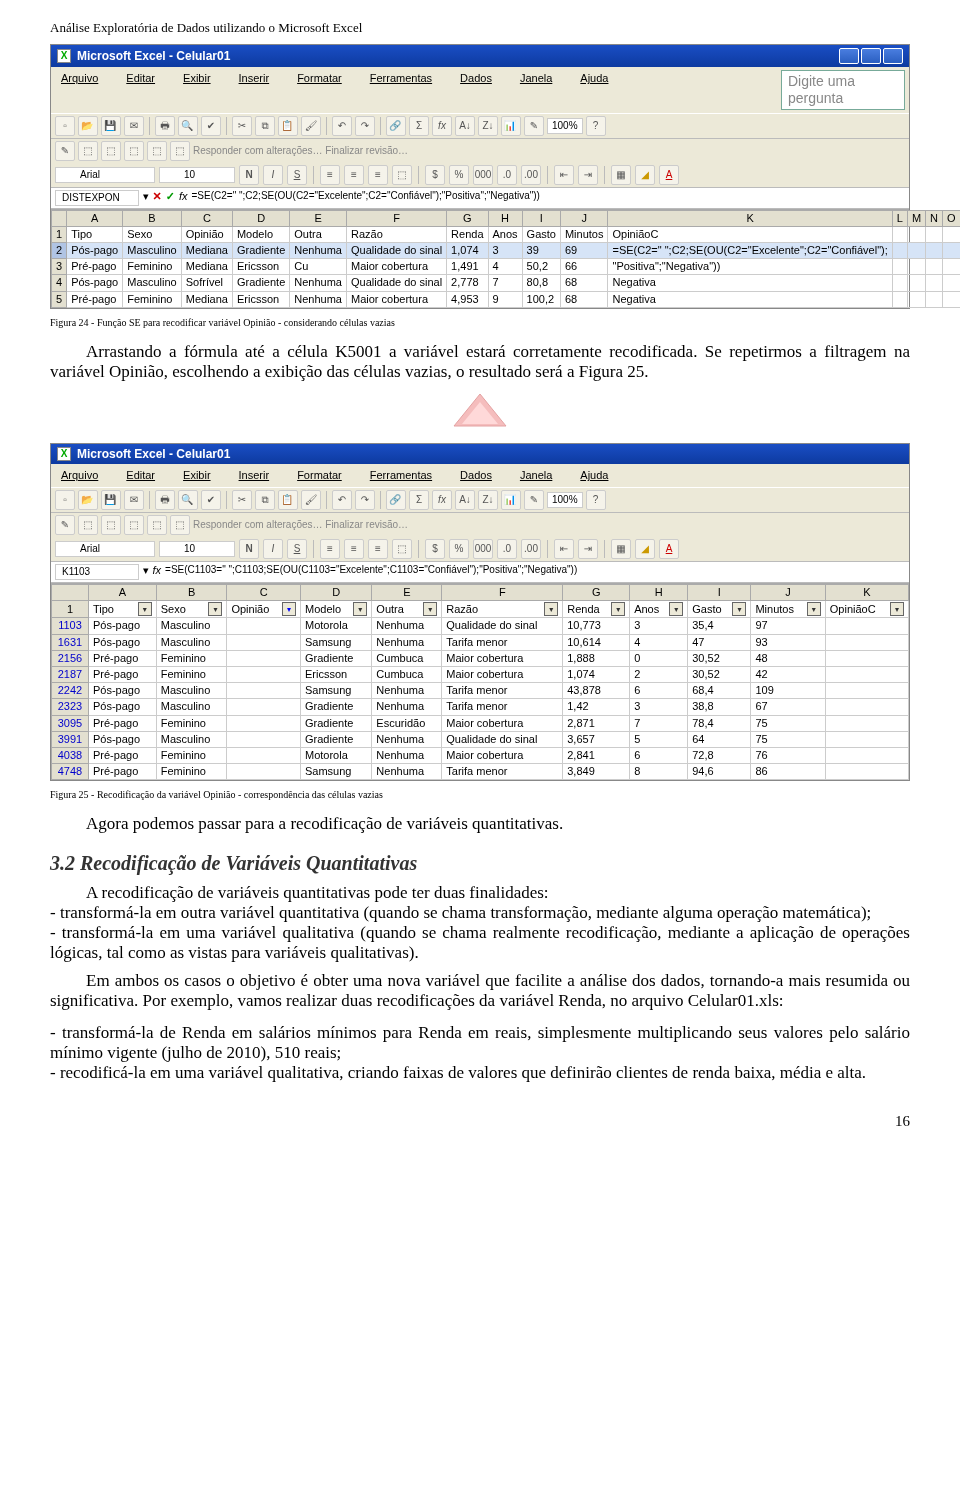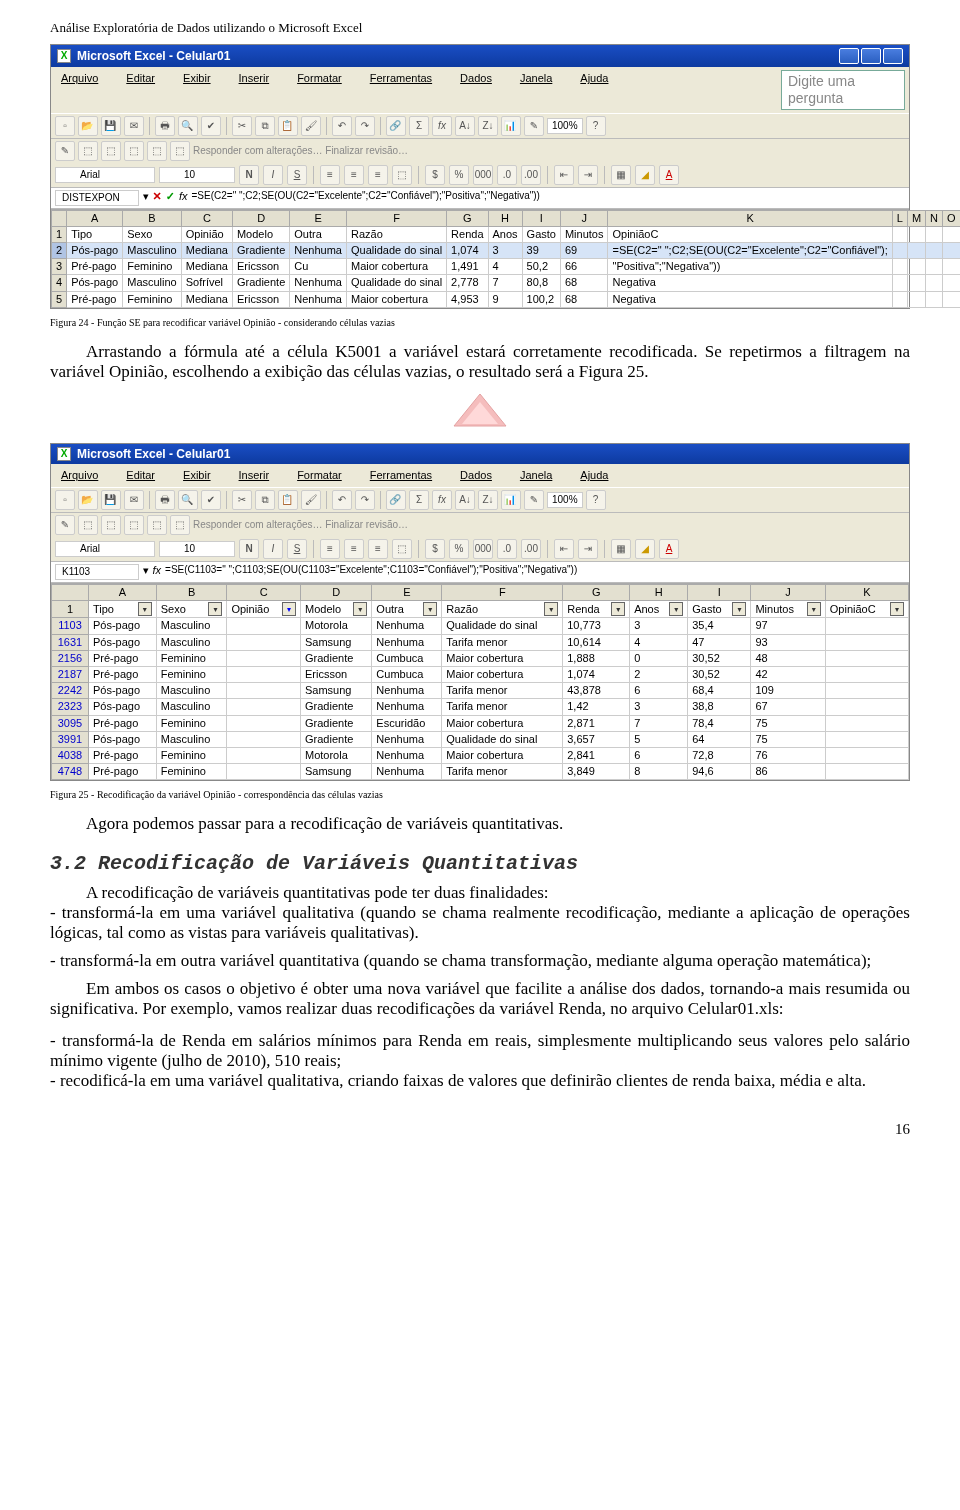--- a/index.html
+++ b/index.html
@@ -35,21 +35,21 @@
   table.sheet th.rh{background:#e3e0d0;text-align:center;width:28px}
   .rselh{background:#b0c4e4!important}
   .rsel td{background:#d6e4f7}
   .num{text-align:left}
   .filterhdr{display:flex;align-items:center;justify-content:space-between}
   .dropbtn{width:12px;height:12px;border:1px solid #666;background:#ece9d8;display:inline-flex;align-items:center;justify-content:center;font-size:8px;color:#333}
   .dropbtn.blue{color:#00f}
   .caption{text-align:left;font-weight:normal;font-size:10px;margin:6px 0 14px 0}
   p{text-align:justify;margin:8px 0}
   .indent{text-indent:36px}
-  h3{font-family:Liberation Mono, monospace;font-style:italic;color:#333;font-size:20px;margin:18px 0 4px 0}
+  h3{font-family:Liberation Serif, serif;font-style:italic;color:#333;font-size:20px;margin:18px 0 4px 0}
   .pagenum{text-align:right;font-size:15px;margin-top:30px}
   .watermark{text-align:center}
   .watermark svg{opacity:.55}
 </style>
 </head>
 <body>
 
 <div class="page">
 <div class="topright">Análise Exploratória de Dados utilizando o Microsoft Excel</div>
 
@@ -604,21 +604,21 @@
           </tbody>
         </table>
  </div>
 </div>
 
 <div class="caption">Figura 25 - Recodificação da variável Opinião - correspondência das células vazias</div>
 <p class="indent">Agora podemos passar para a recodificação de variáveis quantitativas.</p>
 
 <h3>3.2 Recodificação de Variáveis Quantitativas</h3>
 <p class="indent" style="margin-bottom:0">A recodificação de variáveis quantitativas pode ter duas finalidades:</p>
+<p style="margin-top:0;margin-bottom:0">- transformá-la em outra variável quantitativa (quando se chama transformação, mediante alguma operação matemática);</p>
 <p style="margin-top:0">- transformá-la em uma variável qualitativa (quando se chama realmente recodificação, mediante a aplicação de operações lógicas, tal como as vistas para variáveis qualitativas).</p>
-<p style="margin-top:0;margin-bottom:0">- transformá-la em outra variável quantitativa (quando se chama transformação, mediante alguma operação matemática);</p>
 
 <p class="indent" style="margin-bottom:12px">Em ambos os casos o objetivo é obter uma nova variável que facilite a análise dos dados, tornando-a mais resumida ou significativa. Por exemplo, vamos realizar duas recodificações da variável Renda, no arquivo Celular01.xls:</p>
 <p style="margin-top:0;margin-bottom:0">- transformá-la de Renda em salários mínimos para Renda em reais, simplesmente multiplicando seus valores pelo salário mínimo vigente (julho de 2010), 510 reais;</p>
 <p style="margin-top:0">- recodificá-la em uma variável qualitativa, criando faixas de valores que definirão clientes de renda baixa, média e alta.</p>
 
 <div class="pagenum">16</div>
 </div>
 
 </body></html>

